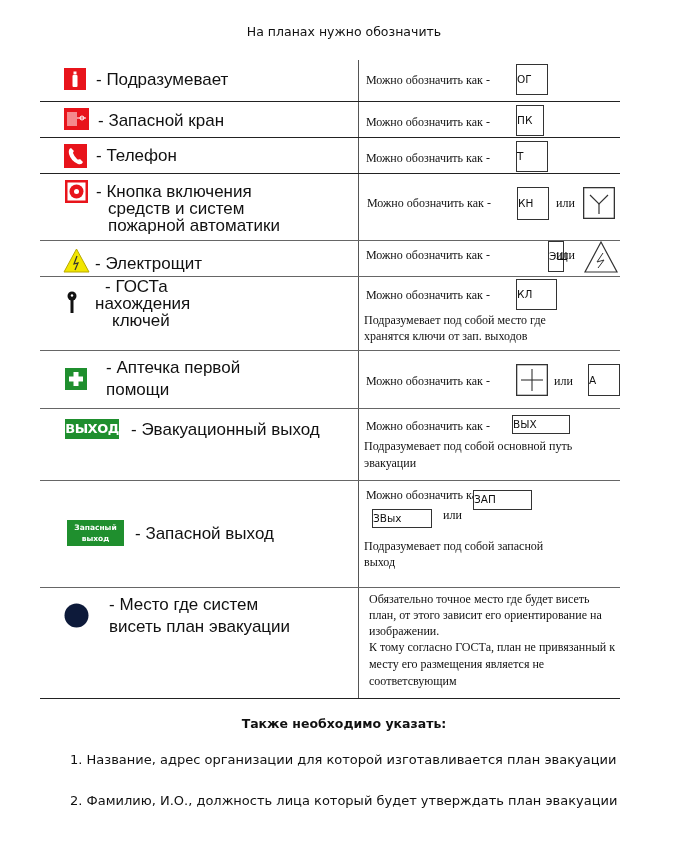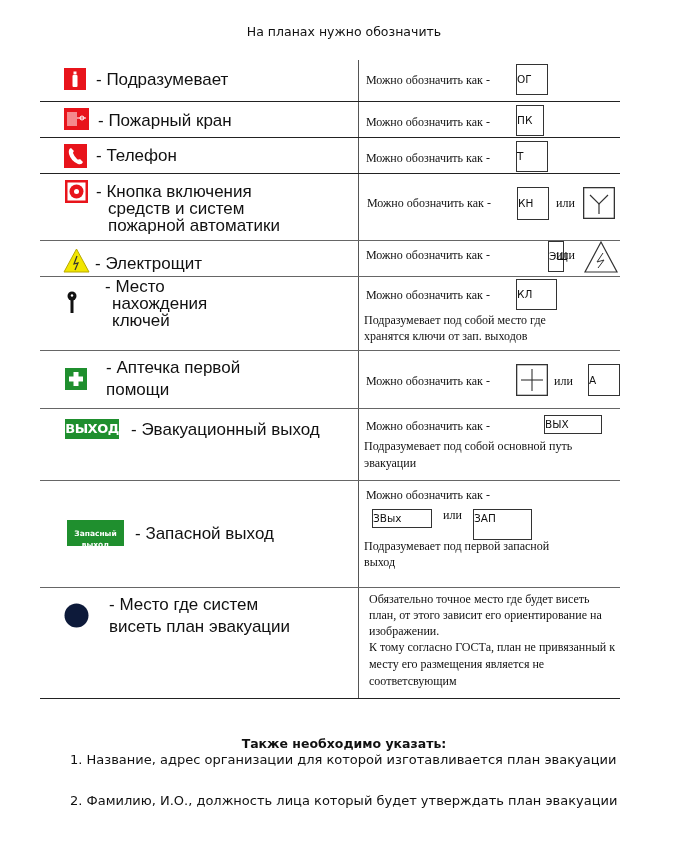--- a/index.html
+++ b/index.html
@@ -6,21 +6,21 @@
   body { width: 688px; height: 841px; position: relative; overflow: hidden; font-family: "Liberation Sans", sans-serif; color: #111; }
   .abs { position: absolute; }
   .title { top: 24px; left: 0; width: 688px; text-align: center; font-size: 13px; font-family: "DejaVu Sans", sans-serif; font-size: 12.5px; }
   .hline { position: absolute; left: 40px; width: 580px; height: 0; border-top: 1.6px solid #222; }
   .hline.grey { border-top-color: #666; }
   .vline { position: absolute; left: 358px; top: 60px; height: 638px; width: 0; border-left: 1.6px solid #555; }
   .label { position: absolute; font-size: 17px; line-height: 19px; color: #111; white-space: nowrap; }
   .small { position: absolute; font-family: Liberation Serif, serif; font-size: 12px; color: #111; white-space: nowrap; line-height: 16px; }
   .box { position: absolute; border: 1.3px solid #333; background: #fff; font-family: "DejaVu Sans", sans-serif; font-size: 10.5px; text-align: left; box-sizing: border-box; }
   .icon { position: absolute; }
-  .footer-head { position: absolute; top: 716px; left: 0; width: 688px; text-align: center; font-family: "DejaVu Sans", sans-serif; font-weight: bold; font-size: 12.5px; margin-top: 20px; }
+  .footer-head { position: absolute; top: 716px; left: 0; width: 688px; text-align: center; font-family: "DejaVu Sans", sans-serif; font-weight: bold; font-size: 12.5px; }
   .footer-item { position: absolute; left: 70px; font-family: "DejaVu Sans", sans-serif; font-size: 13px; white-space: nowrap; }
 </style>
 </head>
 <body>
 
 <div class="abs title">На планах нужно обозначить</div>
 
 <div class="vline"></div>
 <div class="hline" style="top:101px"></div>
 <div class="hline" style="top:137px"></div>
@@ -50,21 +50,21 @@
     <g stroke="#fff" stroke-width="1">
       <line x1="4" y1="4" x2="4" y2="18"></line>
         <line x1="6" y1="4" x2="6" y2="18"></line>
       <line x1="8" y1="4" x2="8" y2="18"></line>
         <line x1="10" y1="4" x2="10" y2="18"></line>
       <line x1="12" y1="4" x2="12" y2="18"></line>
       <line x1="13" y1="10" x2="22" y2="10"></line>
     </g>
     <circle cx="18" cy="10" r="2" fill="none" stroke="#fff" stroke-width="1"></circle>
   </svg>
-  <div class="label" style="left:98px;top:111px">- Пожарный кран</div>
+  <div class="label" style="left:98px;top:111px">- Запасной кран</div>
   <div class="small" style="left:366px;top:114px">Можно обозначить как -</div>
   <div class="box" style="left:516px;top:105px;width:28px;height:31px;line-height:29px">ПК</div>
 </div>
 
 <div>
   <svg class="icon" style="left:64px;top:144px" width="23" height="24">
     <rect width="23" height="24" fill="#e8141b"></rect>
     <path d="M7 4 Q4 5 5 10 Q7 17 14 20 Q18 21 19 18 L16 15 Q14 16 13 15 Q10 12 9 9 Q9 8 10 7 Z" fill="#fff"></path>
   </svg>
   <div class="label" style="left:96px;top:146px">- Телефон</div>
@@ -106,22 +106,22 @@
     <polyline points="20,13 14,22 21,20 15,28" fill="none" stroke="#333" stroke-width="1"></polyline>
   </svg>
 </div>
 
 <div>
   <svg class="icon" style="left:66px;top:291px" width="12" height="24">
     <circle cx="6" cy="5" r="4.5" fill="#111"></circle>
     <circle cx="6" cy="4.5" r="1.2" fill="#fff"></circle>
     <rect x="4.5" y="8" width="3" height="14" fill="#111"></rect>
   </svg>
-  <div class="label" style="left:105px;top:277px">- Место</div>
-  <div class="label" style="left:112px;top:294px">нахождения</div>
+  <div class="label" style="left:105px;top:277px">- ГОСТа</div>
+  <div class="label" style="left:95px;top:294px">нахождения</div>
   <div class="label" style="left:112px;top:311px">ключей</div>
   <div class="small" style="left:366px;top:287px">Можно обозначить как -</div>
   <div class="box" style="left:516px;top:279px;width:41px;height:31px;line-height:29px">КЛ</div>
   <div class="small" style="left:364px;top:312px">Подразумевает под собой место где</div>
   <div class="small" style="left:364px;top:328px">хранятся ключи от зап. выходов</div>
 </div>
 
 <div>
   <svg class="icon" style="left:65px;top:368px" width="22" height="22">
     <rect width="22" height="22" fill="#1f8f2e"></rect>
@@ -137,36 +137,36 @@
     <line x1="5" y1="16" x2="27" y2="16" stroke="#333" stroke-width="1.1"></line>
   </svg>
   <div class="small" style="left:554px;top:373px">или</div>
   <div class="box" style="left:588px;top:364px;width:32px;height:32px;line-height:30px">А</div>
 </div>
 
 <div>
   <div class="icon" style="left:65px;top:419px;width:54px;height:20px;background:#1f8f2e;color:#fff;font-family:'DejaVu Sans',sans-serif;font-weight:bold;font-size:13px;line-height:20px;text-align:center;letter-spacing:-0.5px;">ВЫХОД</div>
   <div class="label" style="left:131px;top:420px">- Эвакуационный выход</div>
   <div class="small" style="left:366px;top:418px">Можно обозначить как -</div>
-  <div class="box" style="left:544px;top:415px;width:58px;height:19px;line-height:17px">ВЫХ</div>
+  <div class="box" style="left:512px;top:415px;width:58px;height:19px;line-height:17px">ВЫХ</div>
   <div class="small" style="left:364px;top:438px">Подразумевает под собой основной путь</div>
   <div class="small" style="left:364px;top:455px">эвакуации</div>
 </div>
 
 <div>
-  <div class="icon" style="left:67px;top:520px;width:57px;height:26px;background:#1f8f2e;color:#fff;font-family:'DejaVu Sans',sans-serif;font-weight:bold;font-size:7.5px;line-height:11px;text-align:center;padding-top:8px;box-sizing:border-box;">
+  <div class="icon" style="left:67px;top:520px;width:57px;height:26px;background:#1f8f2e;color:#fff;font-family:'DejaVu Sans',sans-serif;font-weight:bold;font-size:7.5px;line-height:11px;text-align:center;padding-top:2px;box-sizing:border-box;">
     <div>Запасный</div>
     <div>выход</div>
   </div>
   <div class="label" style="left:135px;top:524px">- Запасной выход</div>
   <div class="small" style="left:366px;top:487px">Можно обозначить как -</div>
   <div class="box" style="left:372px;top:509px;width:60px;height:19px;line-height:17px">ЗВых</div>
   <div class="small" style="left:443px;top:507px">или</div>
-  <div class="box" style="left:473px;top:509px;width:59px;height:31px;line-height:17px">ЗАП</div>
-  <div class="small" style="left:364px;top:538px">Подразумевает под первой запасной</div>
+  <div class="box" style="left:473px;top:490px;width:59px;height:20px;line-height:17px">ЗАП</div>
+  <div class="small" style="left:364px;top:538px">Подразумевает под собой запасной</div>
   <div class="small" style="left:364px;top:554px">выход</div>
 </div>
 
 <div>
   <svg class="icon" style="left:64px;top:603px" width="25" height="25">
     <circle cx="12.5" cy="12.5" r="12" fill="#0d1a3a"></circle>
   </svg>
   <div class="label" style="left:109px;top:595px">- Место где систем</div>
   <div class="label" style="left:109px;top:617px">висеть план эвакуации</div>
   <div class="small" style="left:369px;top:591px">Обязательно точное место где будет висеть</div>

